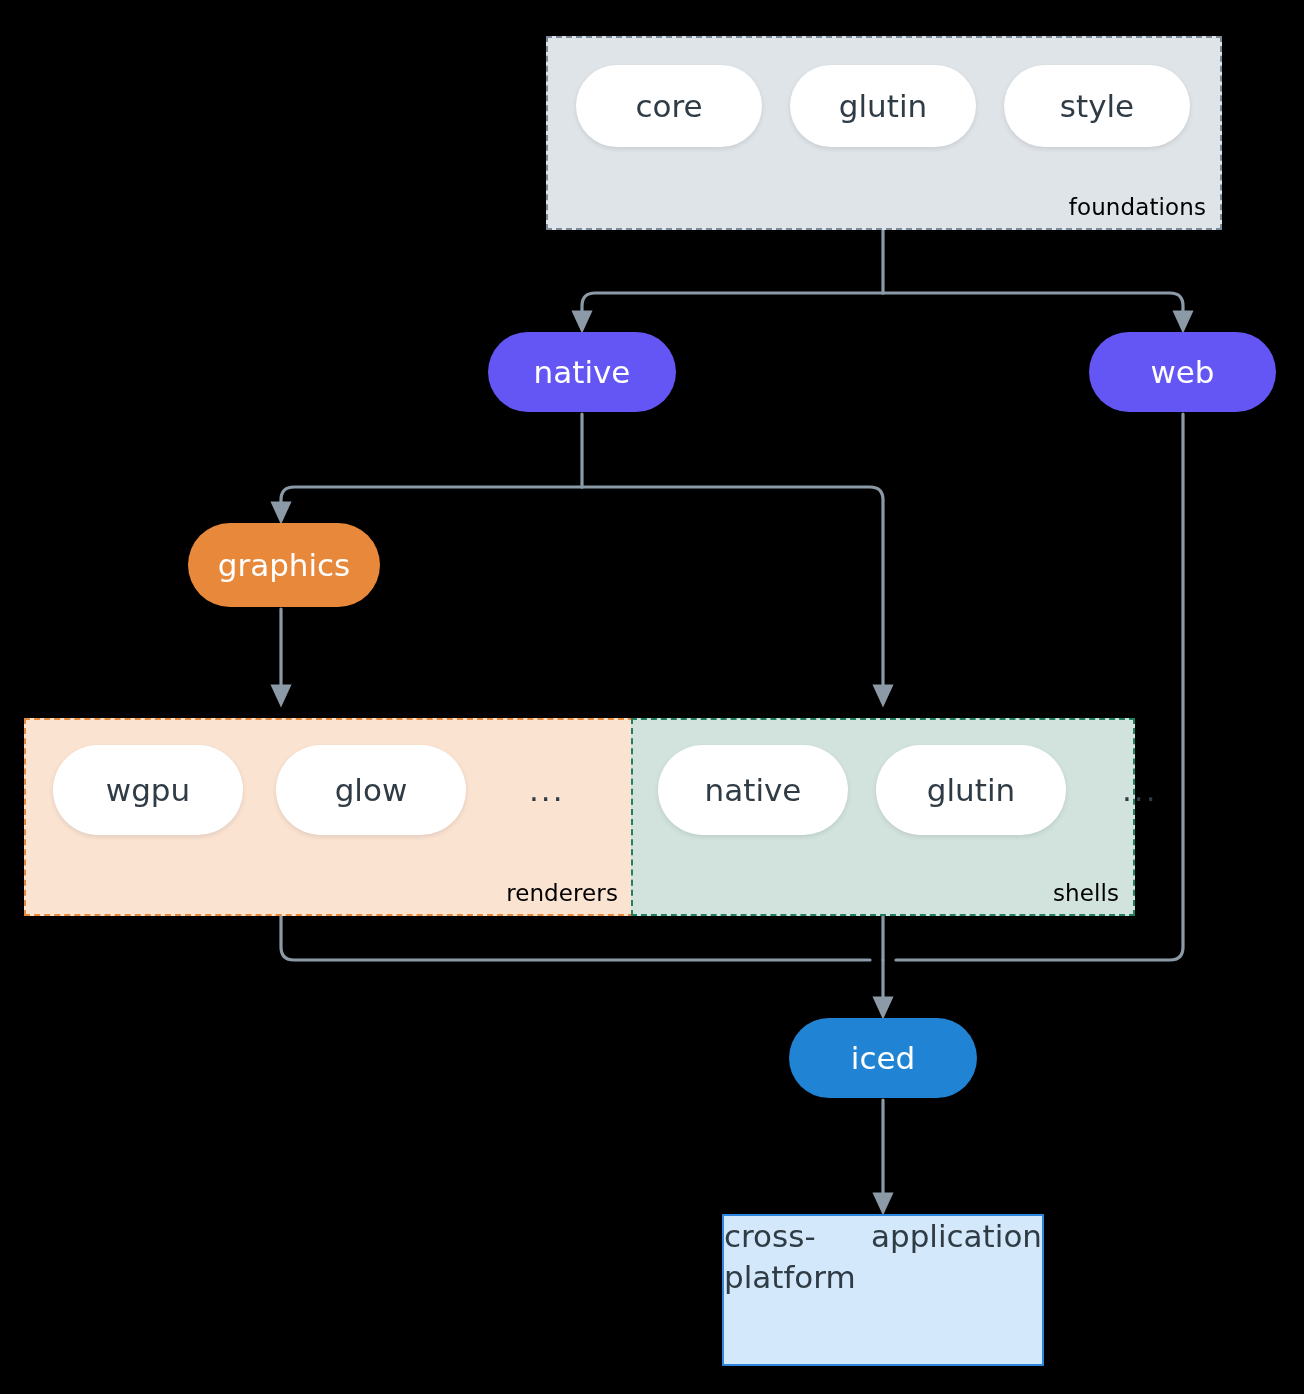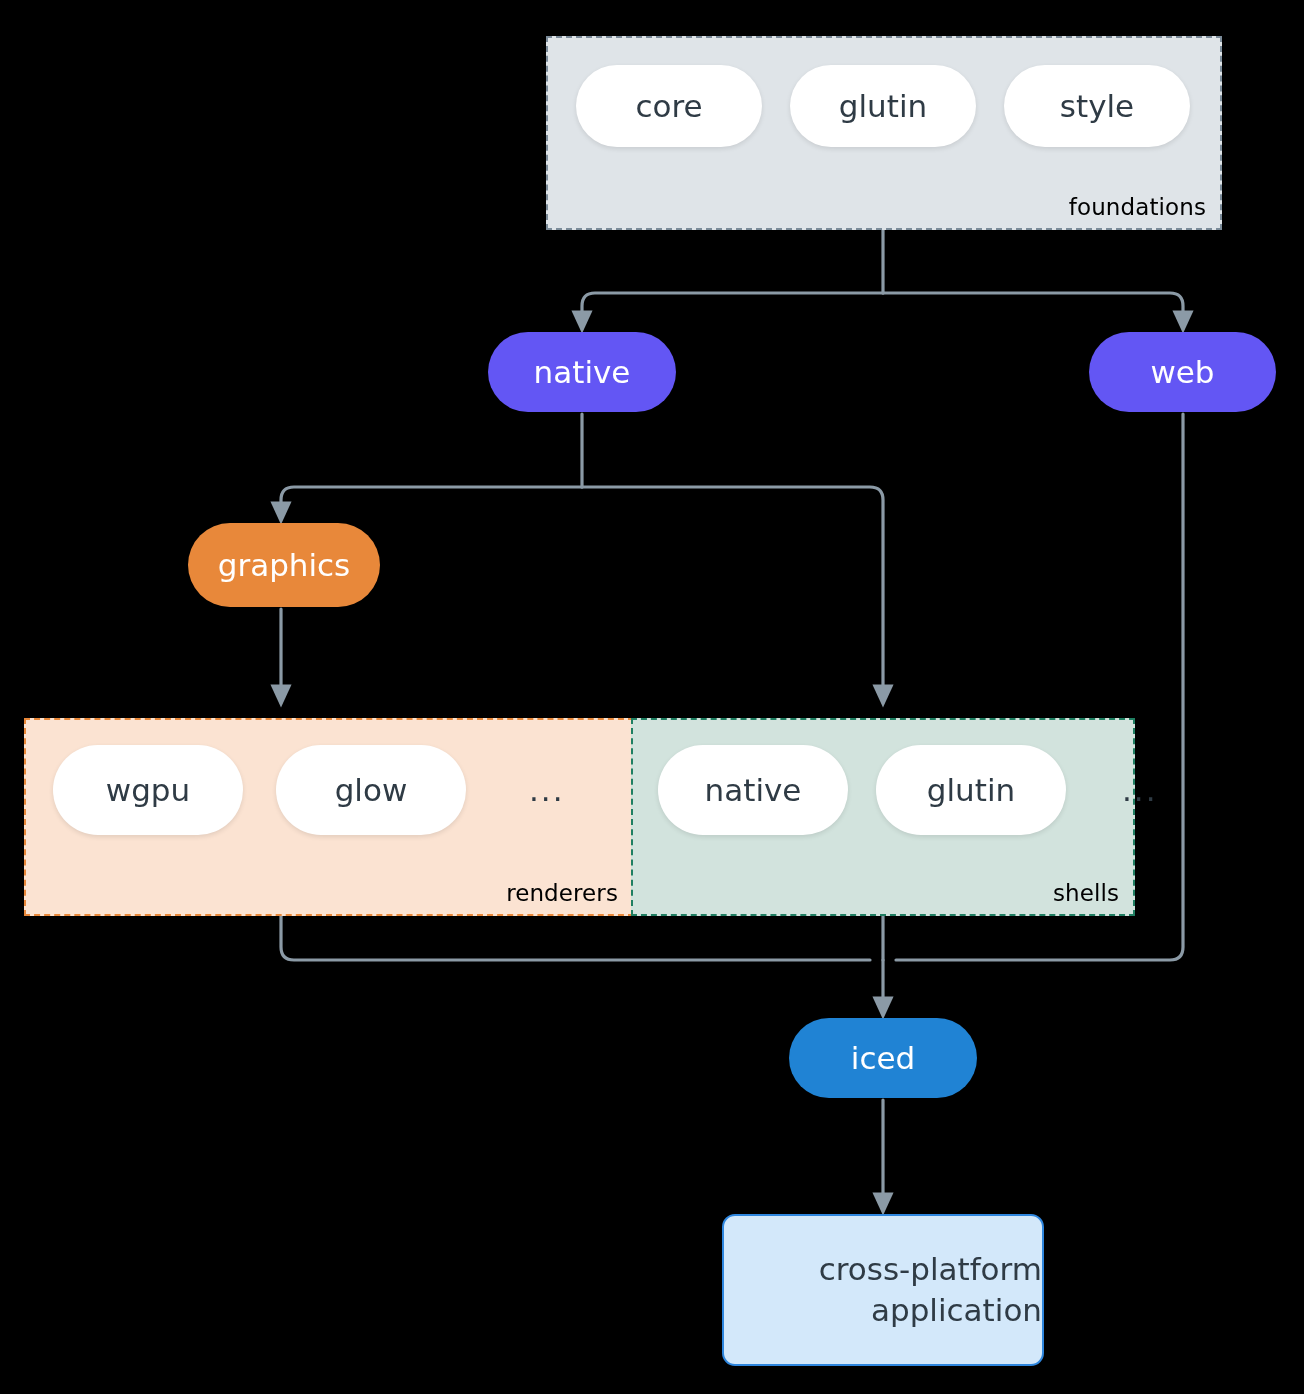--- a/index.html
+++ b/index.html
@@ -119,24 +119,23 @@
 
   
   #node-application {
     position: absolute;
     left: 722px;
     top: 1214px;
     width: 322px;
     height: 152px;
     background: #d3e8fa;
     border: 2px solid #2e86de;
-    border-radius: 13px;
-    display: flex;
-    flex-direction: column;
-    align-items: flex-end;
+    border-radius: 1px;
+    display: flex;
+    align-items: flex-start;
     justify-content: center;
     font-size: 31px;
     color: #2f3b45;
     line-height: 1.32;
     box-sizing: border-box;
   }
 </style>
 </head>
 <body>
 

